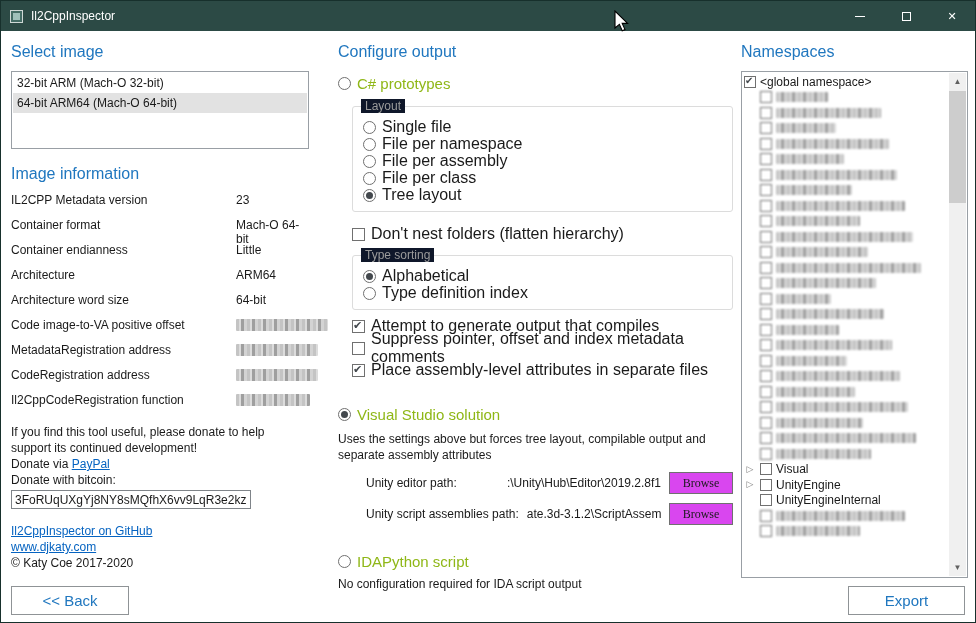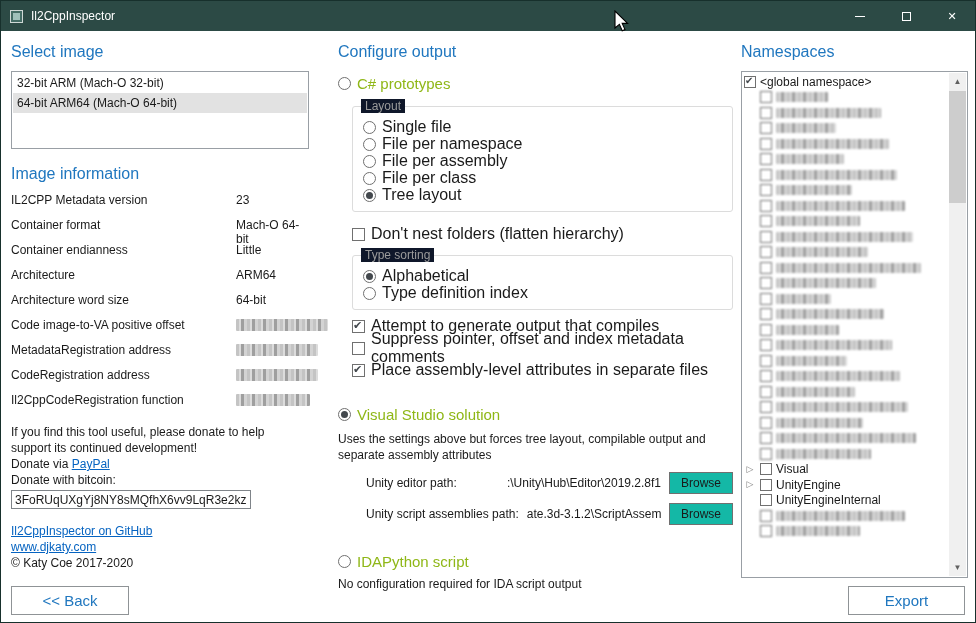--- a/index.html
+++ b/index.html
@@ -64,21 +64,21 @@
   .group-label{position:absolute;top:-8px;left:8px;background:#0f172a;padding:0 4px;color:#9b9b9b;font-size:12px;}
   .group .opt-row{margin:1px 0;}
   .opt-row.indented{margin:14px 0 0 14px;}
   #cs-checkboxes{margin-top:8px;}
   #cs-checkboxes .opt-row{margin:6px 0 0 14px;}
   .vs-gap{margin-top:26px !important;}
   .desc{margin:7px 0 0;width:392px;line-height:16px;}
   .path-row{display:flex;align-items:center;gap:8px;margin:9px 0 0 28px;}
   .path-label{flex:none;}
   .path-value{flex:1;text-align:right;white-space:nowrap;overflow:hidden;}
-  .browse{width:64px;height:22px;background:#14b8a6;border:1px solid #707070;font-family:Liberation Sans, sans-serif;
+  .browse{width:64px;height:22px;background:#d946ef;border:1px solid #707070;font-family:Liberation Serif, serif;
     font-size:12px;color:#1a1a1a;cursor:pointer;}
   .ida-gap{margin-top:26px !important;}
   .ida-desc{margin-top:5px;}
   
   .ns-list{position:relative;margin-top:10px;height:505px;overflow:hidden;}
   .ns-rows{position:absolute;left:2px;top:2px;right:19px;bottom:2px;overflow:hidden;}
   .ns-row{display:flex;align-items:center;gap:4px;height:15.5px;cursor:default;}
   .ns-row .checkbox{width:12px;height:12px;}
   .ns-row .checkbox.on::after{font-size:10px;top:-2px;}
   .indent{width:12px;flex:none;}

